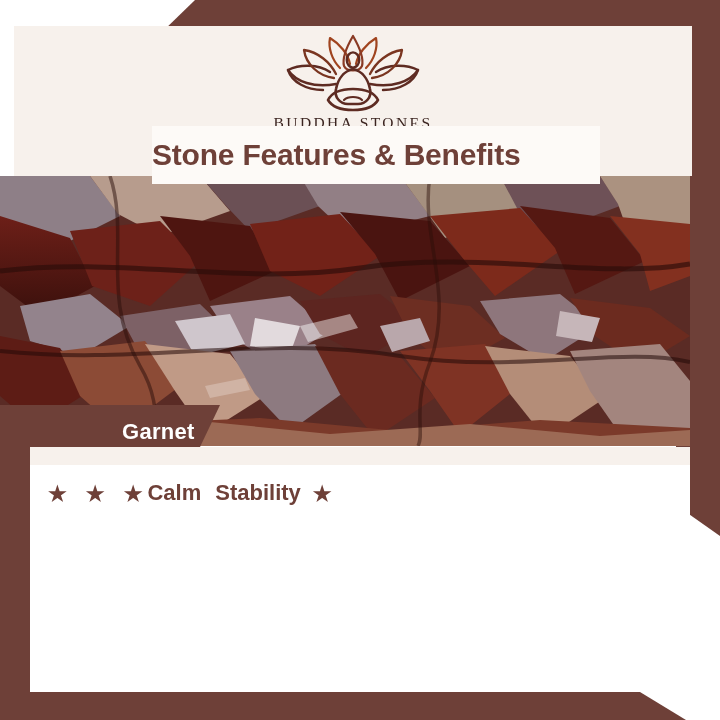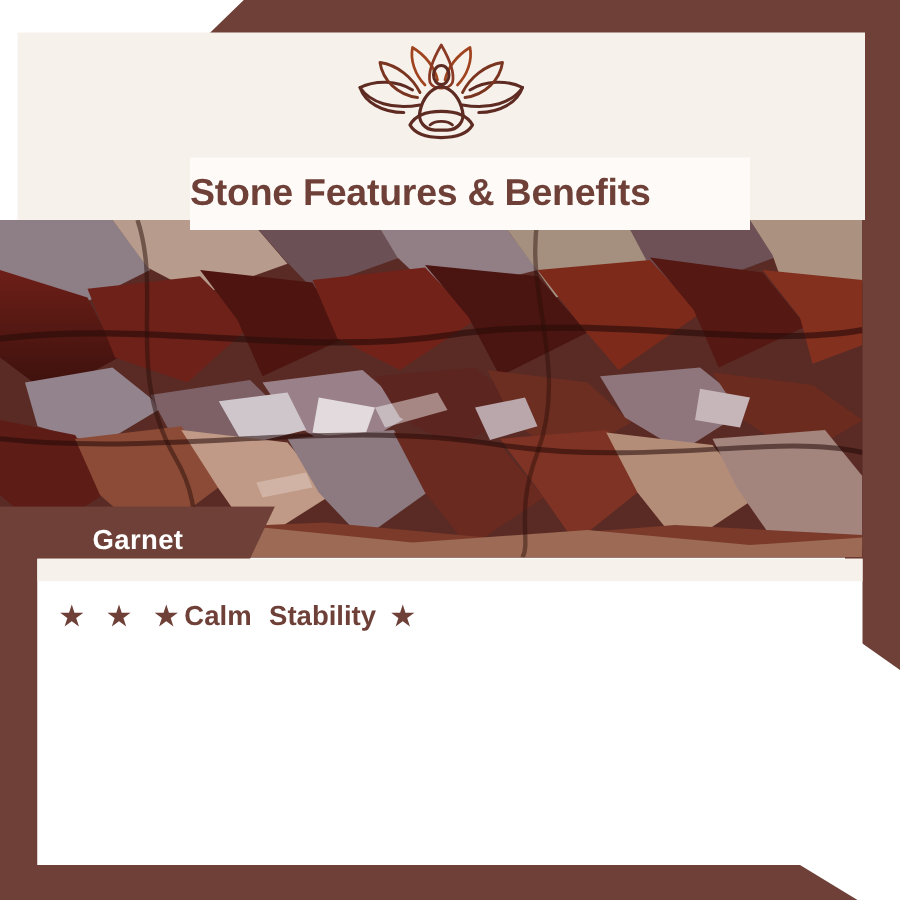--- a/index.html
+++ b/index.html
@@ -80,20 +80,21 @@
   }
   .photo svg{display:block;width:690px;height:270px;}
 
   
   .name-banner{
     position:absolute;left:0;top:405px;height:54px;width:220px;
     background:#6e4038;
     clip-path:polygon(0 0, 220px 0, 200px 42px, 0 42px);
     display:flex;align-items:center;
     z-index:7;
+    padding-left:48px;
   }
   .name-banner .name{
     margin-left:74px;
     color:#ffffff;
     font-size:22px;
     font-weight:bold;
     letter-spacing:0.3px;
     white-space:nowrap;
   }
 
@@ -168,20 +169,21 @@
             <ellipse cx="75" cy="26" rx="6.2" ry="7.6" stroke="#5e2b22" stroke-width="2.4"></ellipse>
 
             <path d="M75 35 C66 37 60 45 58 55 C56 63 62 70 70 70 L80 70 C88 70 94 63 92 55 C90 45 84 37 75 35 Z" stroke="#5e2b22" stroke-width="2.6"></path>
 
             <path d="M50 66 C54 58 64 55 75 55 C86 55 96 58 100 66 C96 73 86 76 75 76 C64 76 54 73 50 66 Z" stroke="#5e2b22" stroke-width="2.6"></path>
 
             <path d="M66 66 C70 62 80 62 84 66" stroke="#5e2b22" stroke-width="2.2"></path>
           </g>
         </svg>
       </span>
+      <span class="logo-text">BUDDHA STONES</span>
     </div>
   </div>
 
   <div class="title-card">
     <span class="title">Stone Features &amp; Benefits</span>
   </div>
 
   <div class="photo">
     <svg viewBox="0 0 690 270" preserveAspectRatio="none" xmlns="http://www.w3.org/2000/svg">
       <defs>

